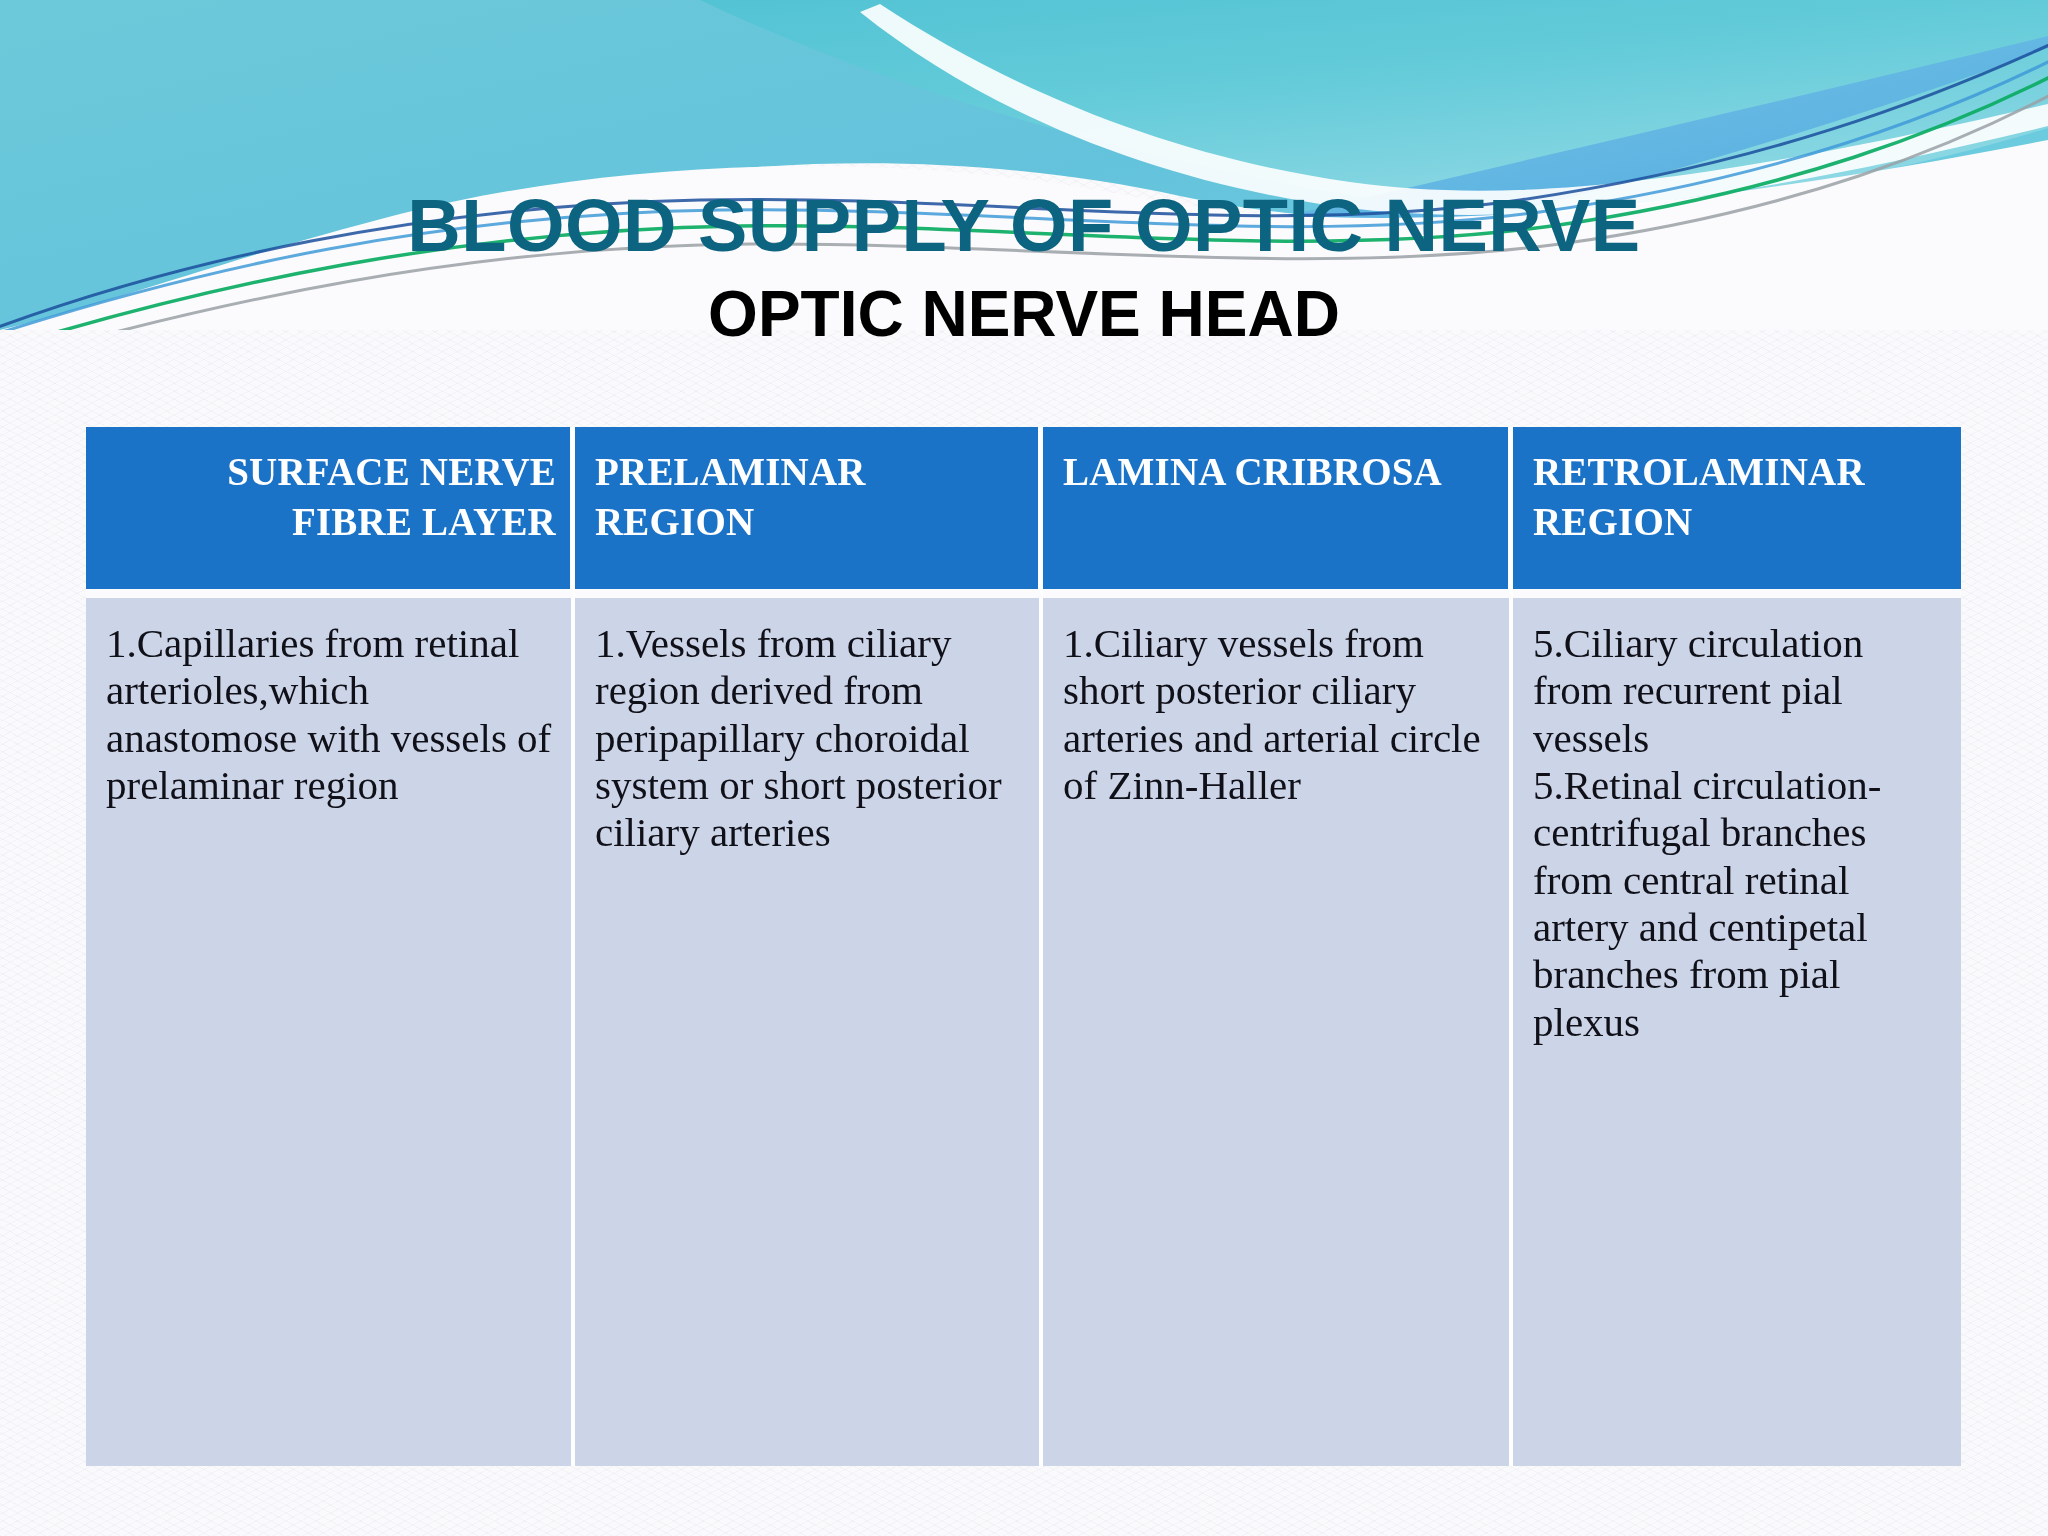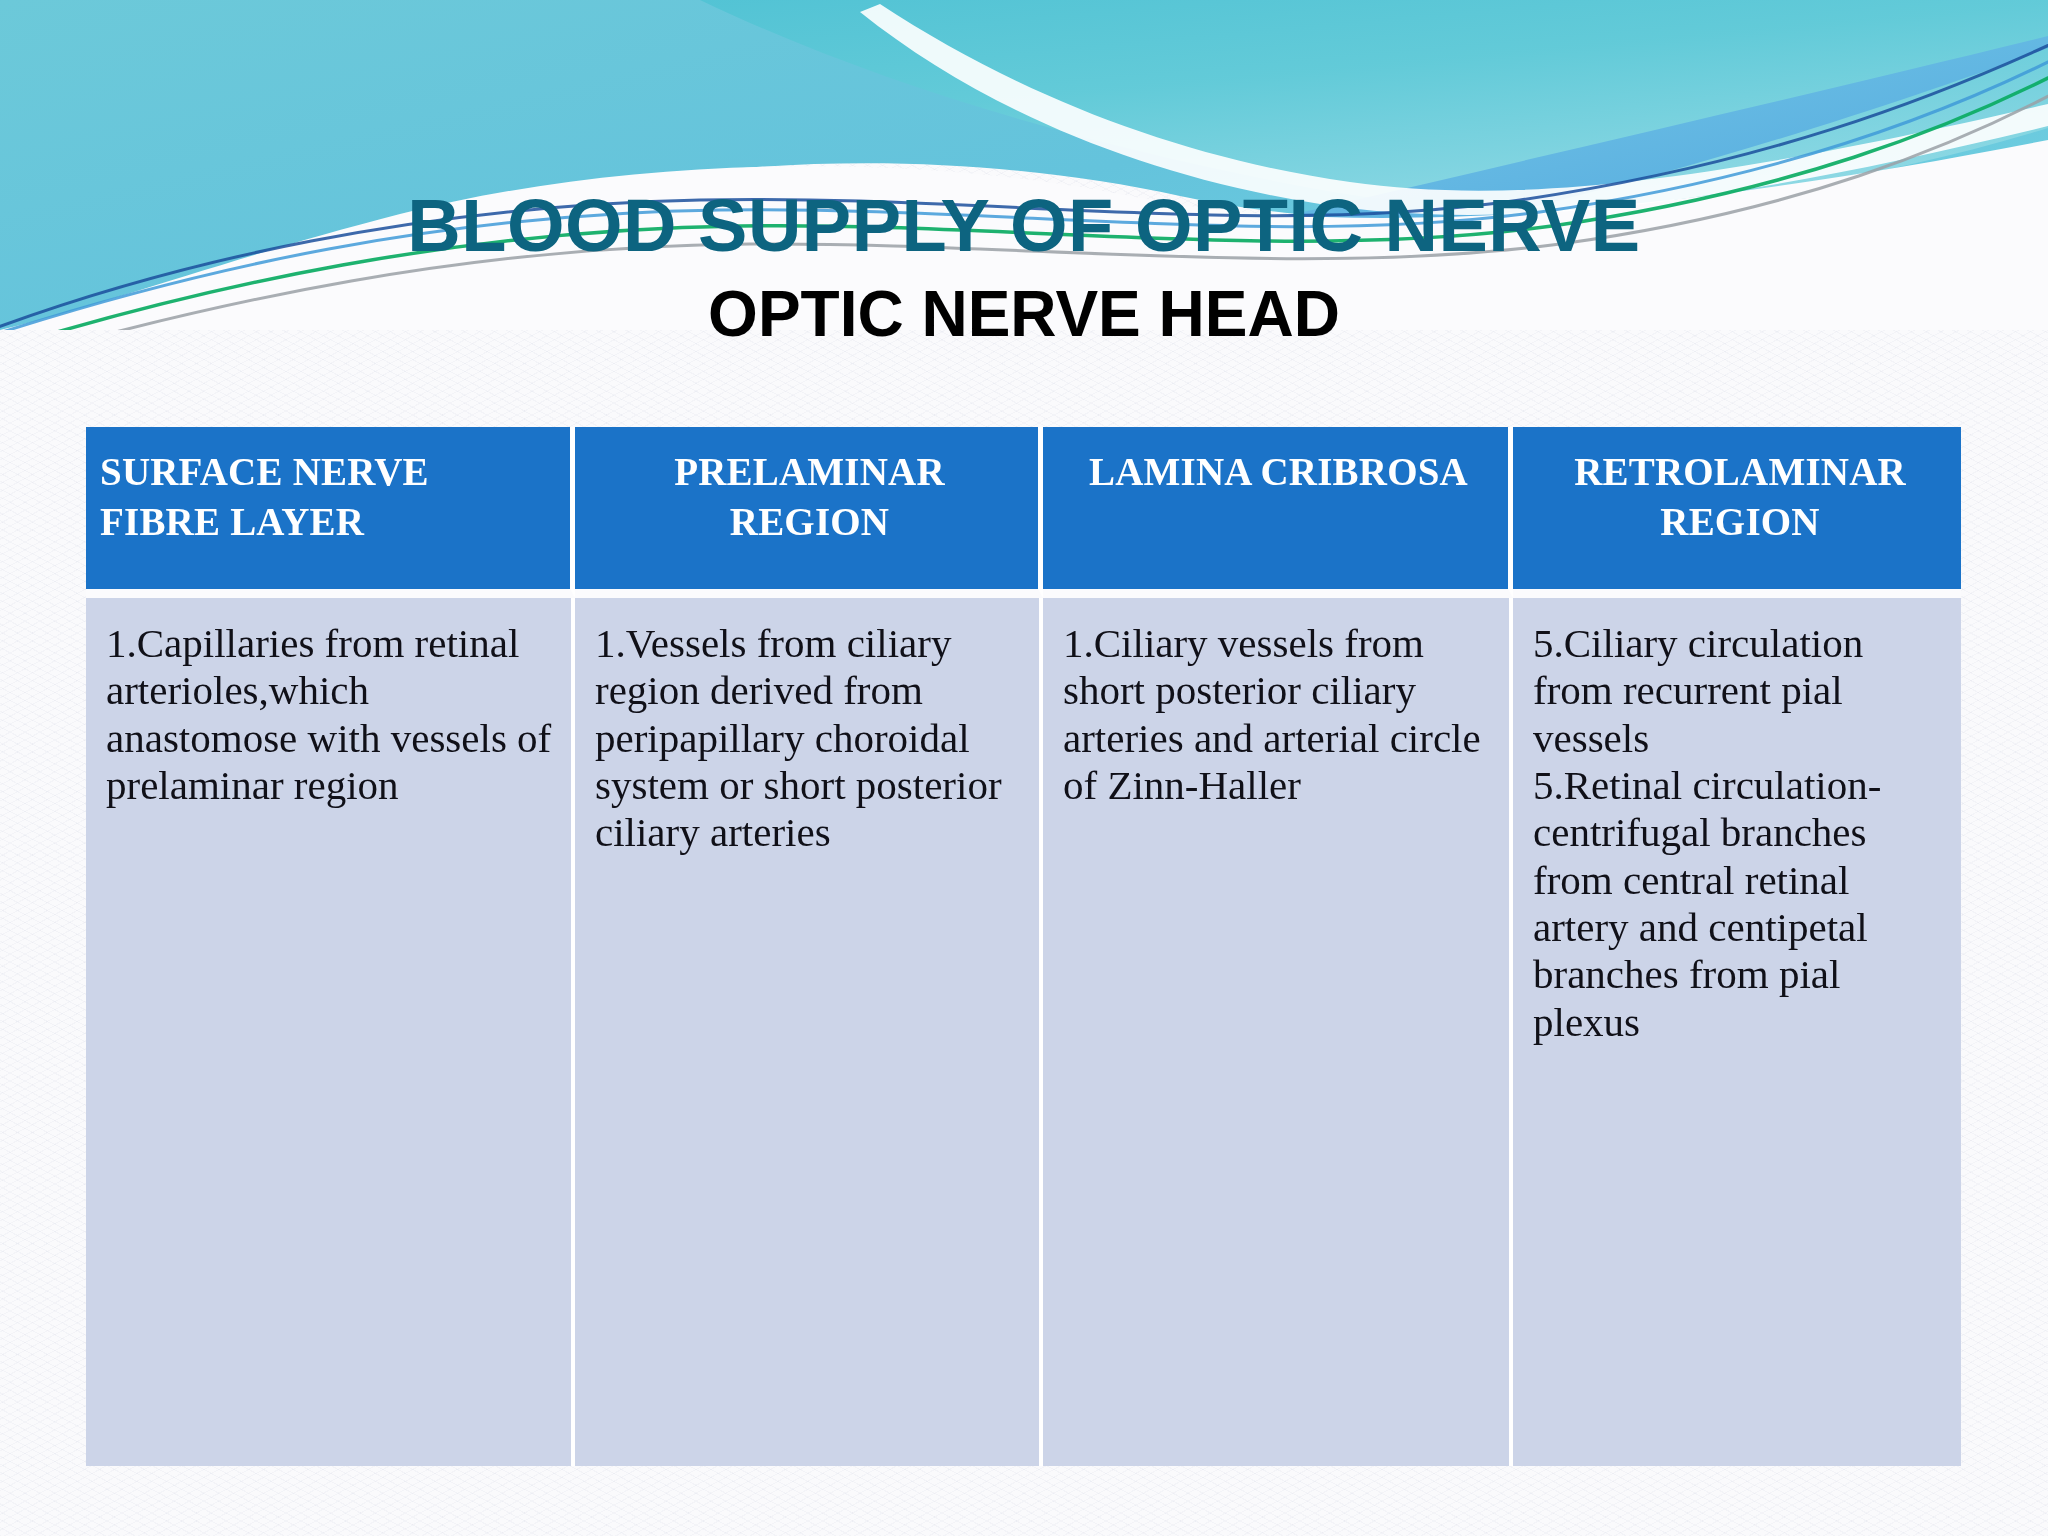--- a/index.html
+++ b/index.html
@@ -90,29 +90,29 @@
     width: 1875px;
     table-layout: fixed;
   }
   table.ont th {
     background: #1b73c8;
     color: #ffffff;
     font-family: "Liberation Serif", "DejaVu Serif", serif;
     font-weight: bold;
     font-size: 39px;
     line-height: 1.28;
-    text-align: center;
+    text-align: left;
     vertical-align: top;
     padding: 20px 14px 22px 20px;
     height: 120px;
     border-right: 5px solid #ffffff;
     border-bottom: 9px solid #fbfbfd;
     letter-spacing: 0.2px;
   }
-  table.ont th.center { text-align: left; padding-left: 14px; }
+  table.ont th.center { text-align: right; padding-left: 14px; }
   table.ont th:last-child { border-right: none; }
 
   table.ont td {
     background: #ccd4e8;
     color: #101018;
     font-family: "Liberation Serif", "DejaVu Serif", serif;
     font-size: 41px;
     line-height: 1.155;
     vertical-align: top;
     padding: 22px 16px 36px 20px;

